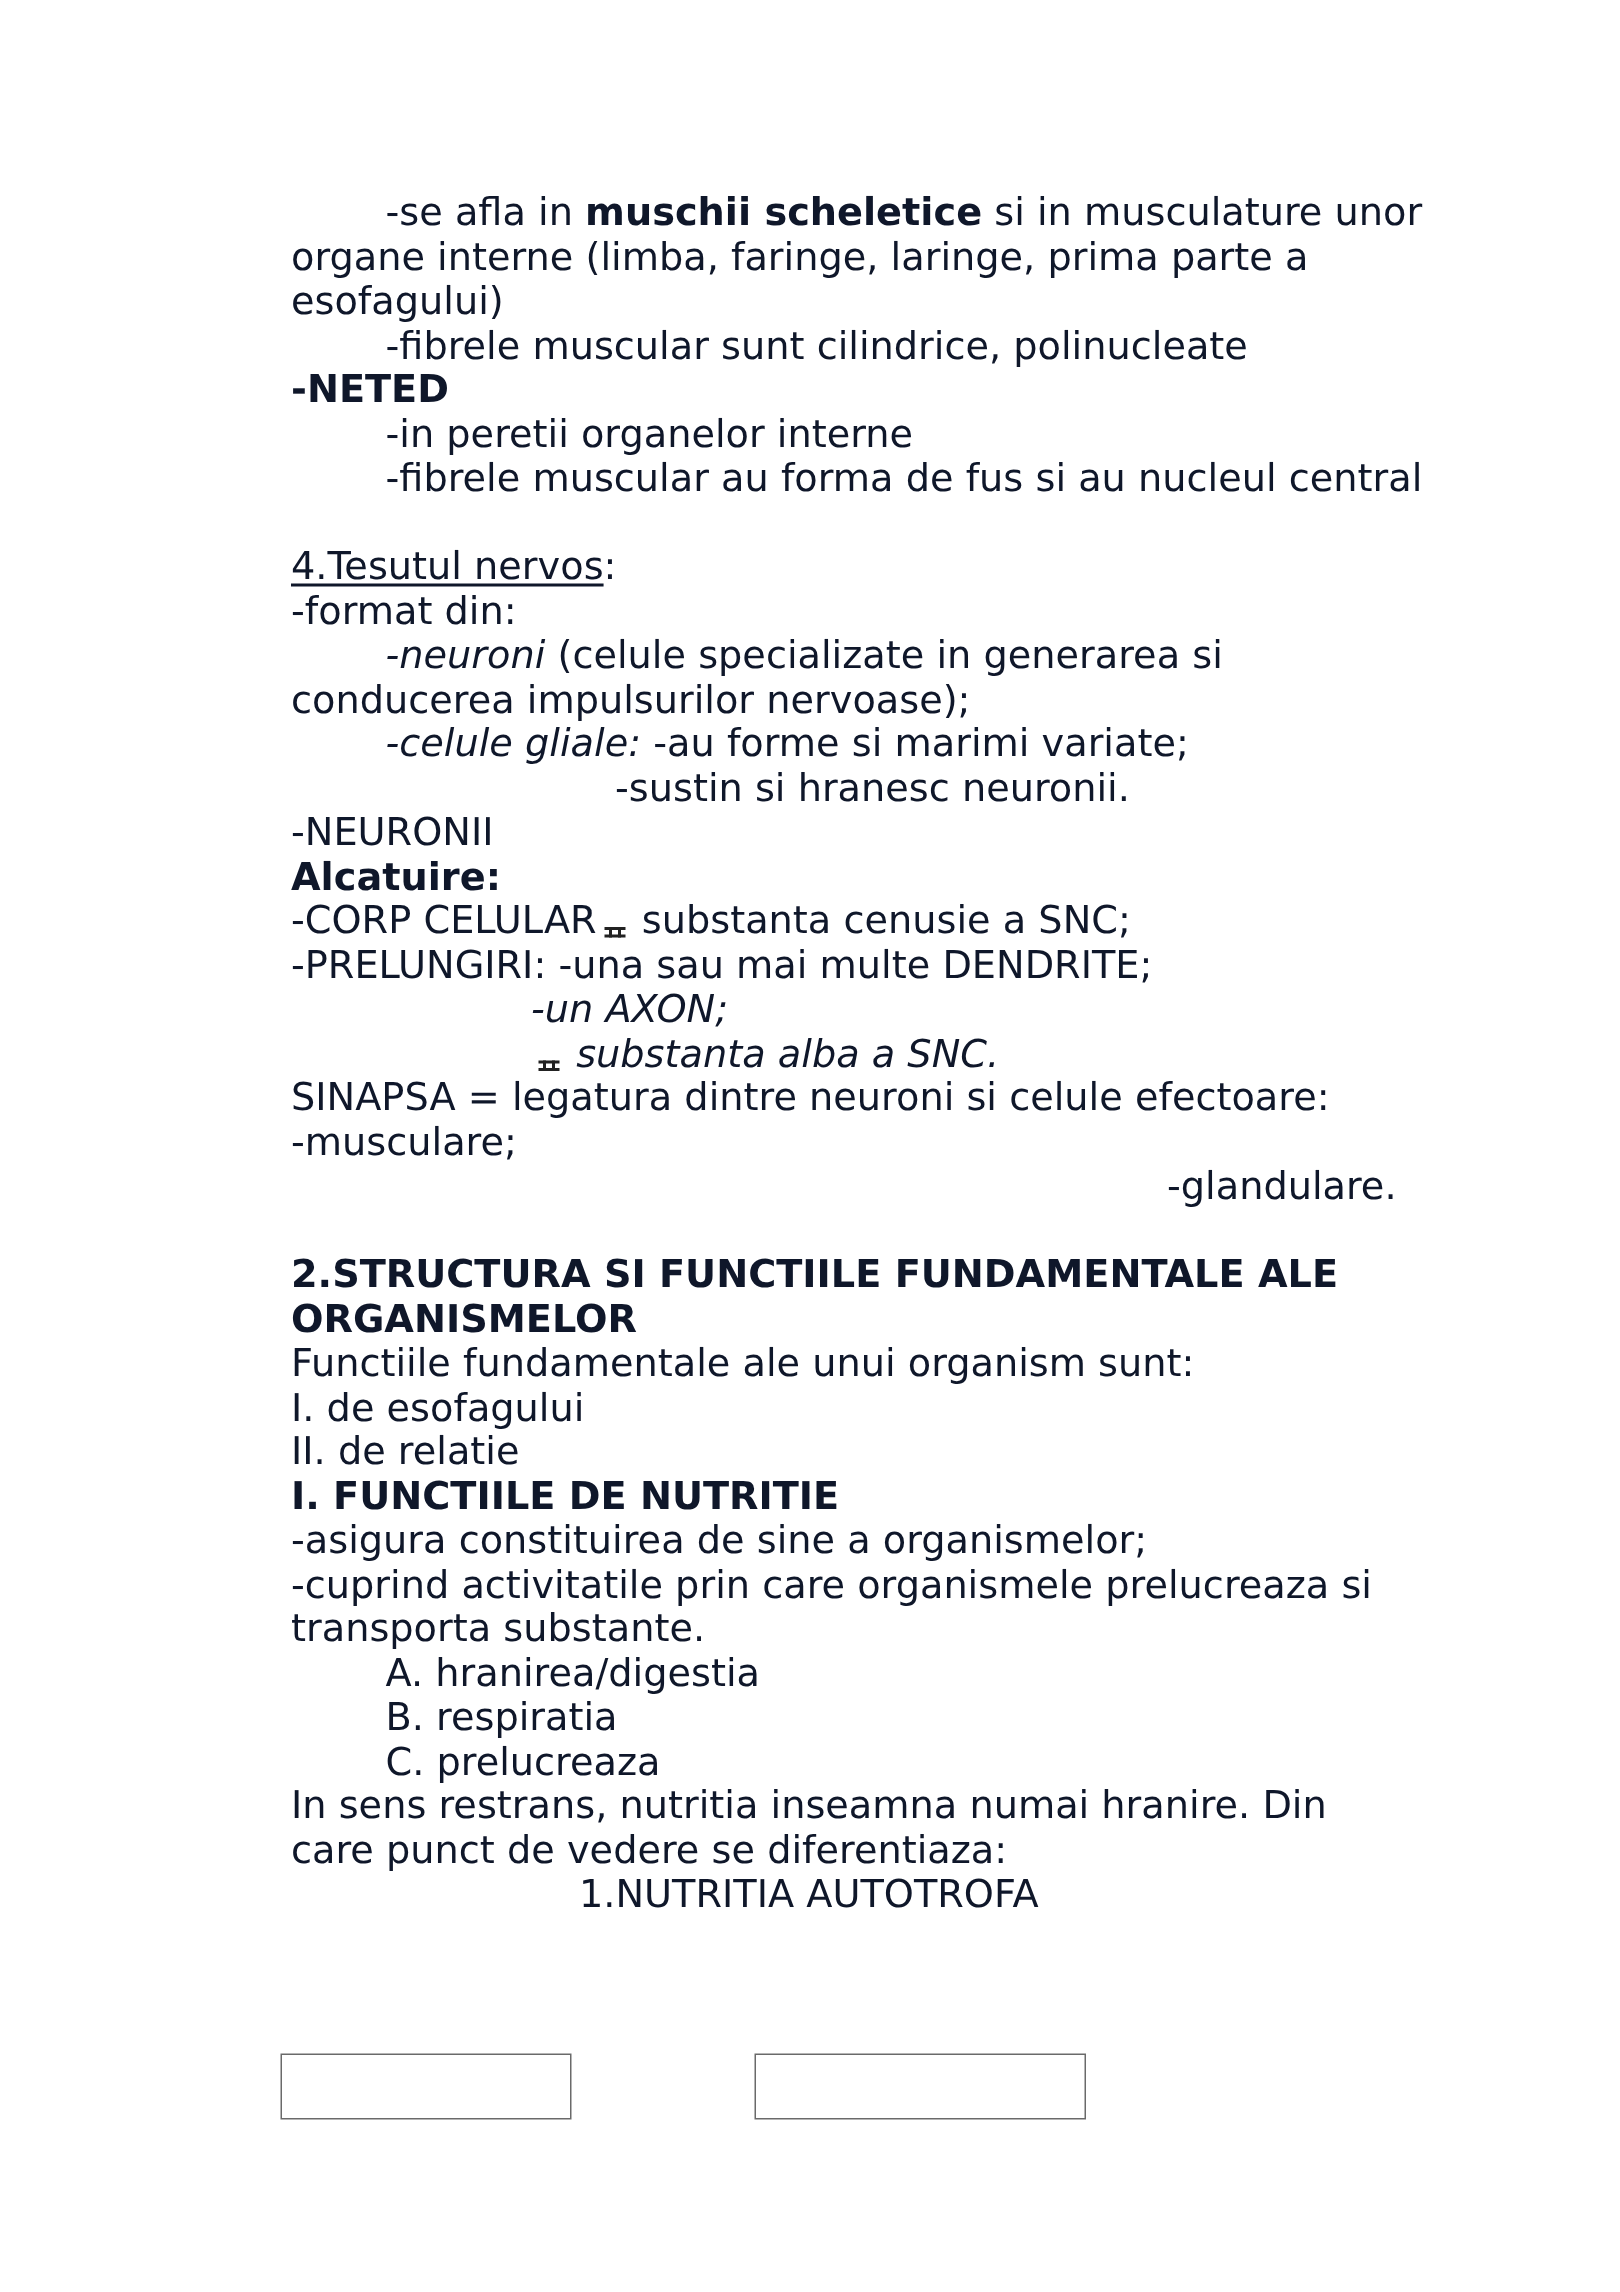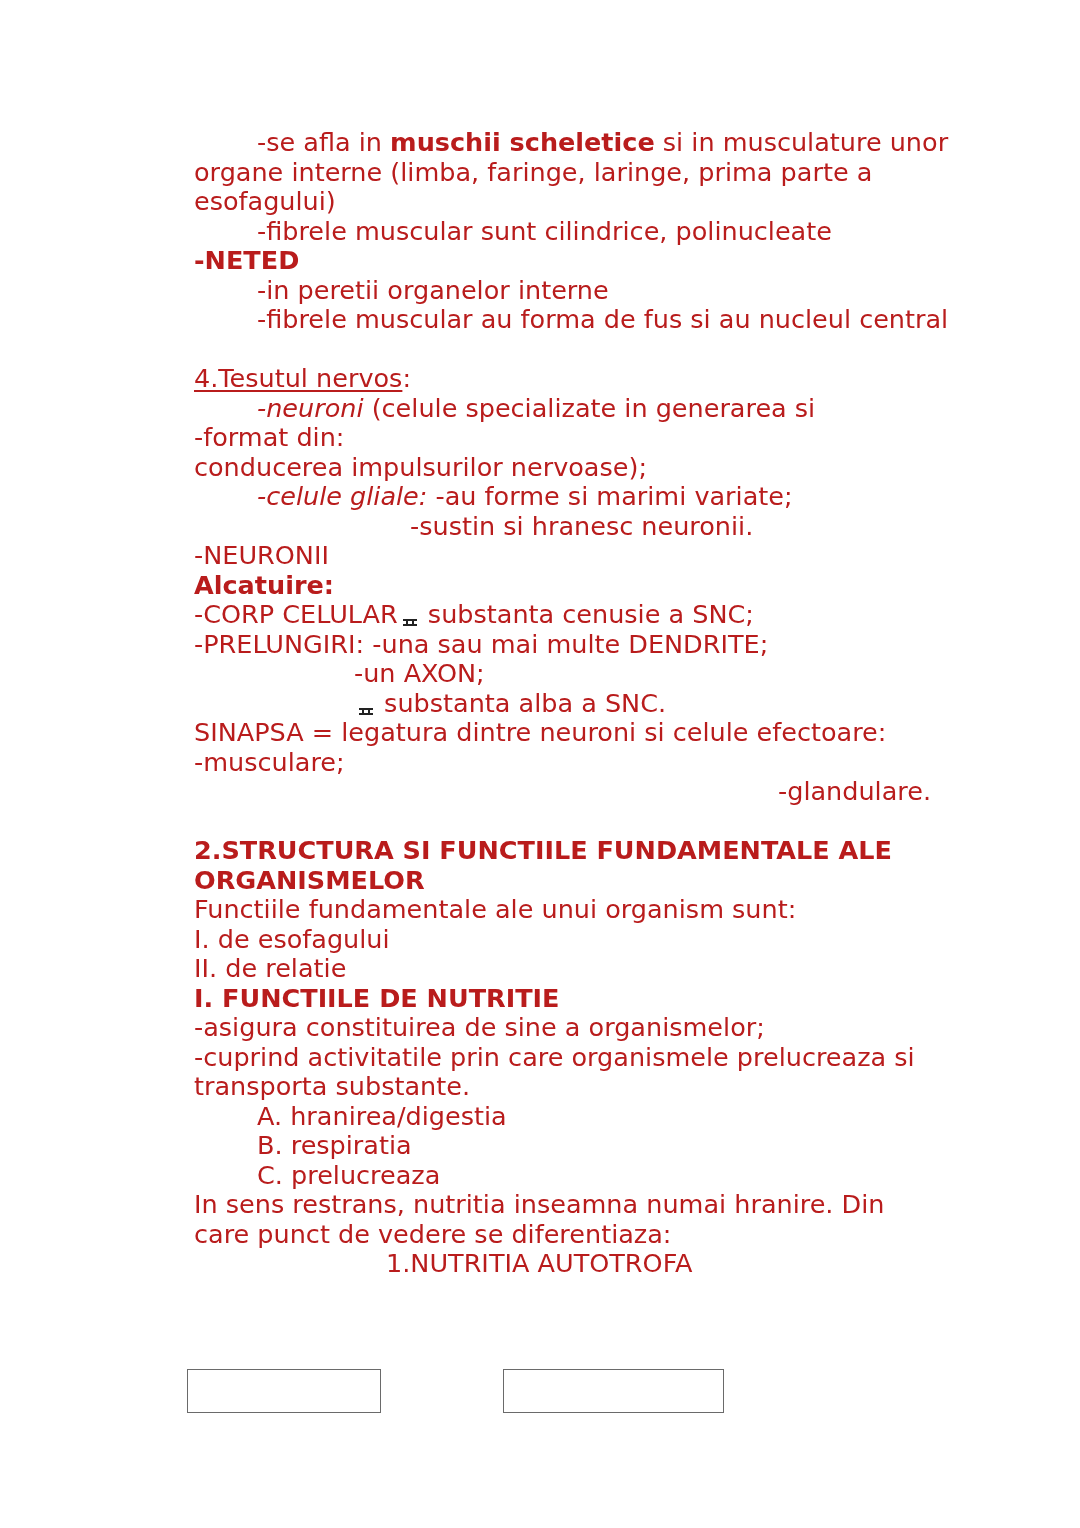--- a/index.html
+++ b/index.html
@@ -1,25 +1,25 @@
 <!DOCTYPE html>
 <html><head>
 <meta charset="utf-8">
 <style>
   html, body { margin: 0; padding: 0; background: #ffffff; }
   body { width: 1080px; height: 1528px; position: relative; overflow: hidden; }
   .page {
     position: absolute; left: 194px; top: 128px; width: 780px;
     font-family: "DejaVu Sans", sans-serif; font-size: 25.5px; line-height: 29.5px;
-    color: #b91c1c;
+    color: #0f172a;
   }
   .line { white-space: pre; height: 29.5px; }
   .ind1 { padding-left: 63px; }
   .ind-gl { padding-left: 216px; }
-  .ind-ax { padding-left: 160px; }
+  .ind-ax { padding-left: 160px; font-style: italic; }
   .ind-center { padding-left: 192px; }
   .right { padding-left: 584px; }
   .b { font-weight: bold; }
   .i { font-style: italic; }
   .u { text-decoration: underline; text-underline-offset: 3px; }
   .blank { height: 29.5px; }
   .arrow {
     display: inline-block; width: 16px; height: 10px; position: relative; top: 4px;
     margin: 0 2px 0 4px;
   }
@@ -42,22 +42,22 @@
   <div class="line ind1"><span>-se afla in </span><span class="b">muschii scheletice</span><span> si in musculature unor</span></div>
   <div class="line">organe interne (limba, faringe, laringe, prima parte a</div>
   <div class="line">esofagului)</div>
   <div class="line ind1">-fibrele muscular sunt cilindrice, polinucleate</div>
   <div class="line b">-NETED</div>
   <div class="line ind1">-in peretii organelor interne</div>
   <div class="line ind1">-fibrele muscular au forma de fus si au nucleul central</div>
   <div class="blank"></div>
 
   <div class="line"><span class="u">4.Tesutul nervos</span><span>:</span></div>
+  <div class="line">-format din:</div>
   <div class="line ind1"><span class="i">-neuroni</span><span> (celule specializate in generarea si</span></div>
-  <div class="line">-format din:</div>
   <div class="line">conducerea impulsurilor nervoase);</div>
   <div class="line ind1"><span class="i">-celule gliale:</span><span> -au forme si marimi variate;</span></div>
   <div class="line ind-gl">-sustin si hranesc neuronii.</div>
   <div class="line">-NEURONII</div>
   <div class="line b">Alcatuire:</div>
   <div class="line"><span>-CORP CELULAR</span><span class="arrow"><span style="left:4px"></span><span style="left:10px"></span></span><span> substanta cenusie a SNC;</span></div>
   <div class="line">-PRELUNGIRI: -una sau mai multe DENDRITE;</div>
   <div class="line ind-ax">-un AXON;</div>
   <div class="line ind-ax"><span class="arrow"><span style="left:4px"></span><span style="left:10px"></span></span><span> substanta alba a SNC.</span></div>
   <div class="line">SINAPSA = legatura dintre neuroni si celule efectoare:</div>

